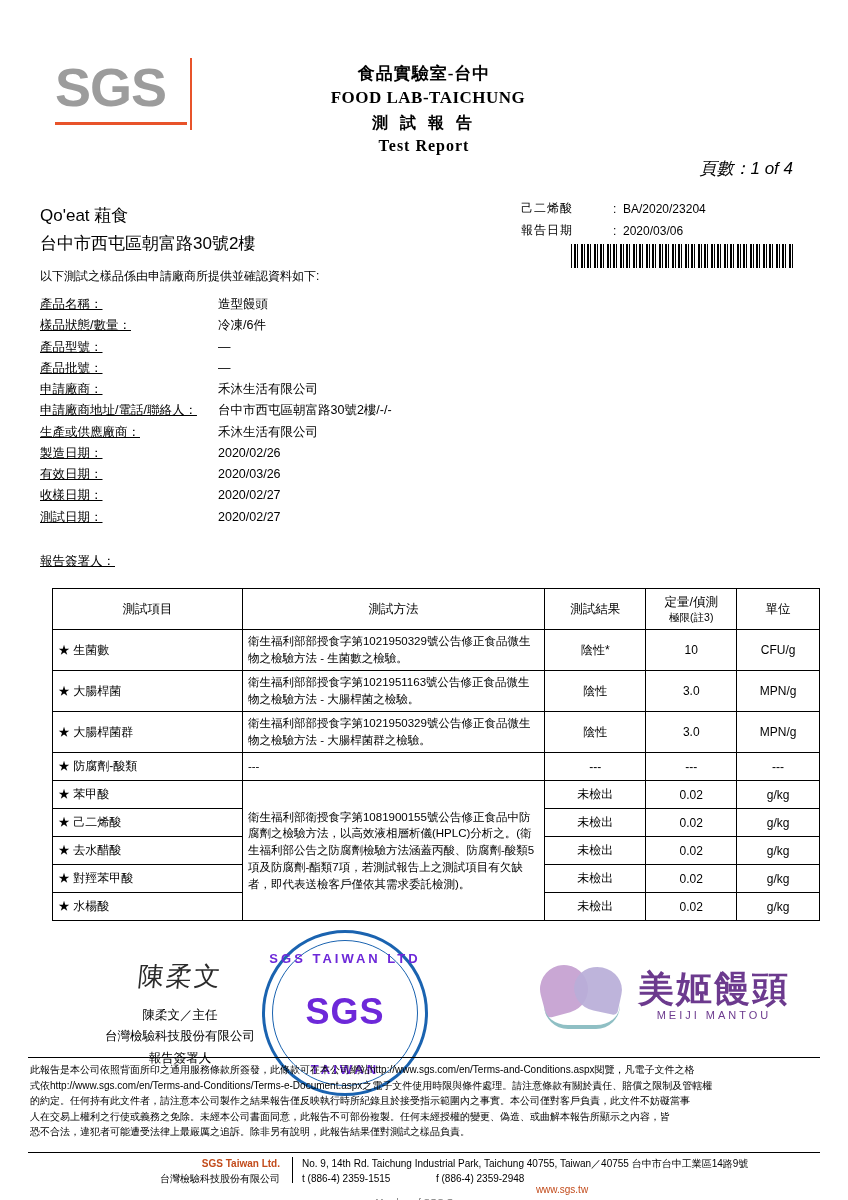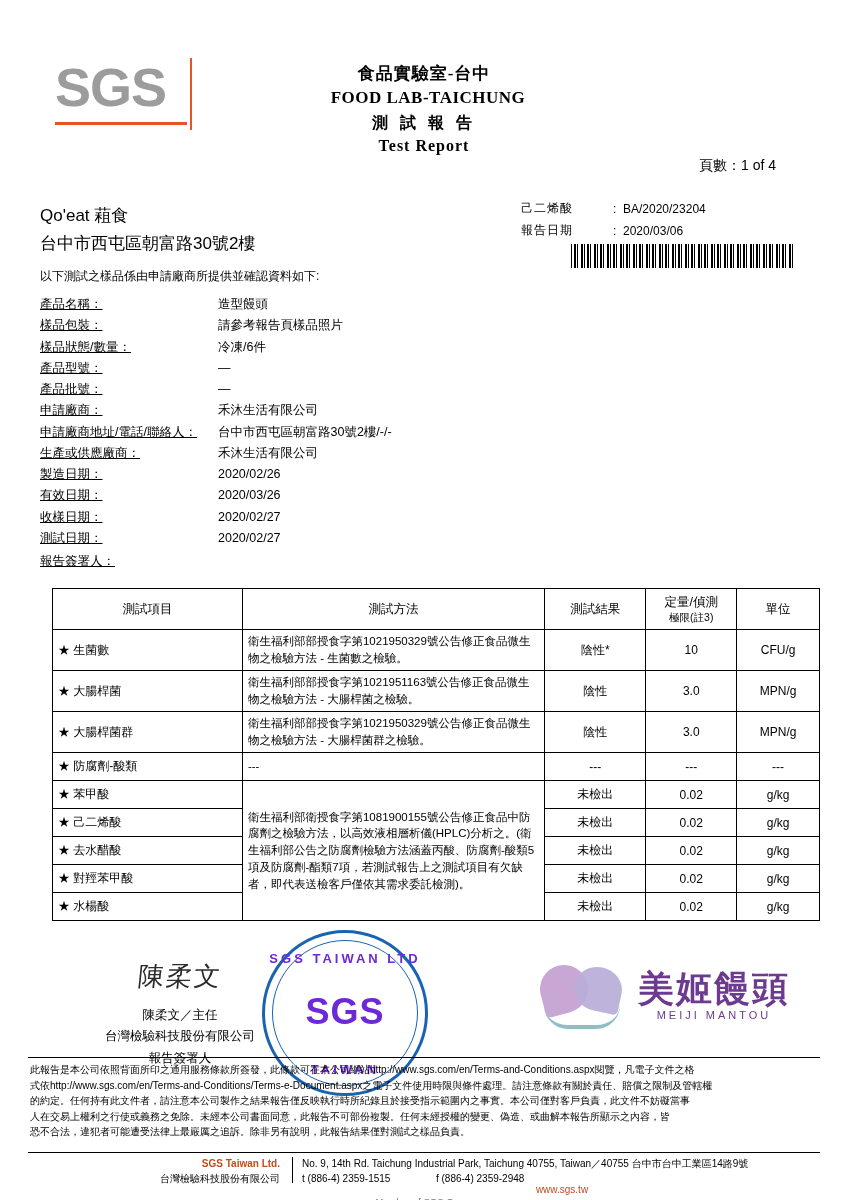--- a/index.html
+++ b/index.html
@@ -84,23 +84,24 @@
     margin-bottom: 3px;
   }
   .title-block .l4 {
     font-family: "Liberation Serif", serif;
     font-size: 16px;
     font-weight: bold;
     letter-spacing: 1px;
   }
   .page-count {
     position: absolute;
-    right: 72px;
+    right: 55px;
     top: 157px;
-    font-size: 14px;
+    font-size: 17px;
+    font-style: italic;
   }
   
   .client {
     position: absolute;
     left: 40px;
     top: 202px;
     font-size: 17px;
     line-height: 1.65;
   }
   .meta {
@@ -450,24 +451,20 @@
     </div>
   </div>
   <div class="barcode"></div>
 
   <div class="intro">以下測試之樣品係由申請廠商所提供並確認資料如下:</div>
 
   <div class="sample-info">
     <div class="si-row">
       <div class="si-label">產品名稱：</div>
       <div class="si-value">造型饅頭</div>
-    </div>
-    <div class="si-row">
-      <div class="si-label">樣品包裝：</div>
-      <div class="si-value">請參考報告頁樣品照片</div>
     </div>
     <div class="si-row">
       <div class="si-label">樣品狀態/數量：</div>
       <div class="si-value">冷凍/6件</div>
     </div>
     <div class="si-row">
       <div class="si-label">產品型號：</div>
       <div class="si-value">—</div>
     </div>
     <div class="si-row">

